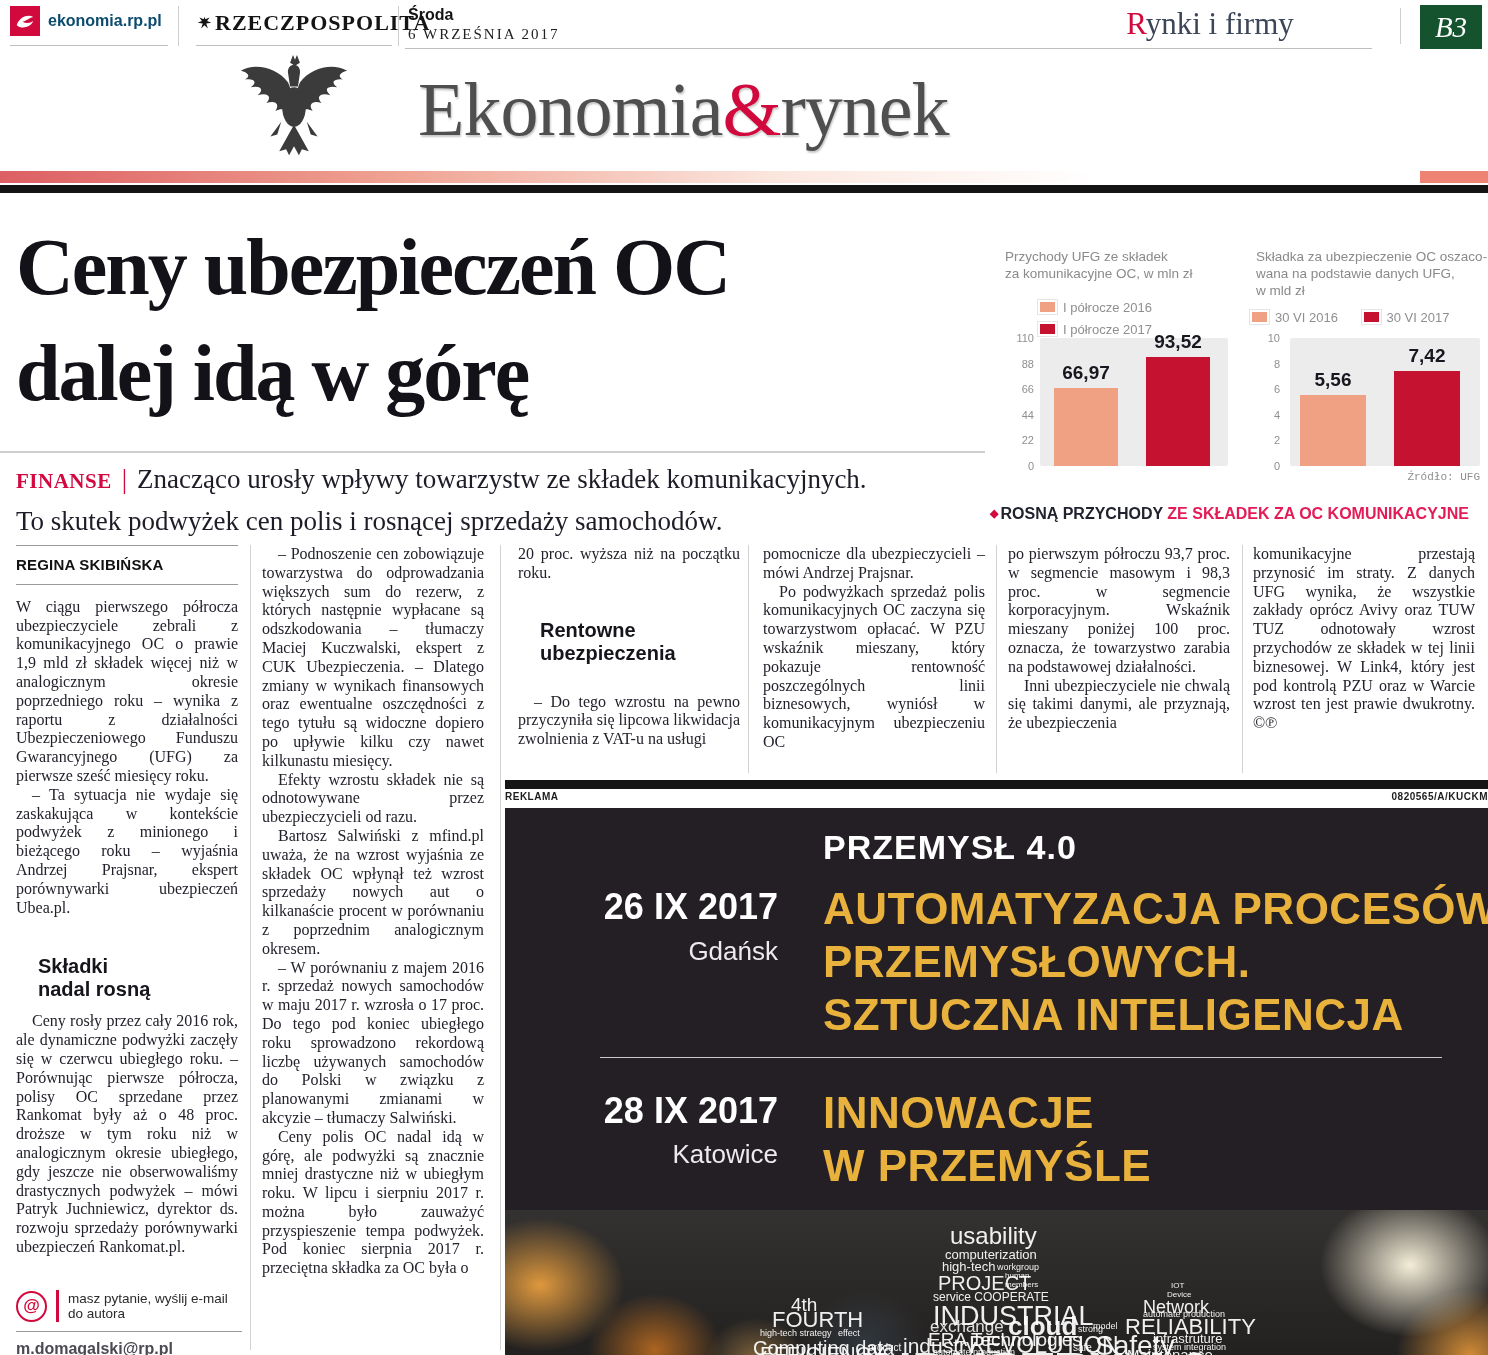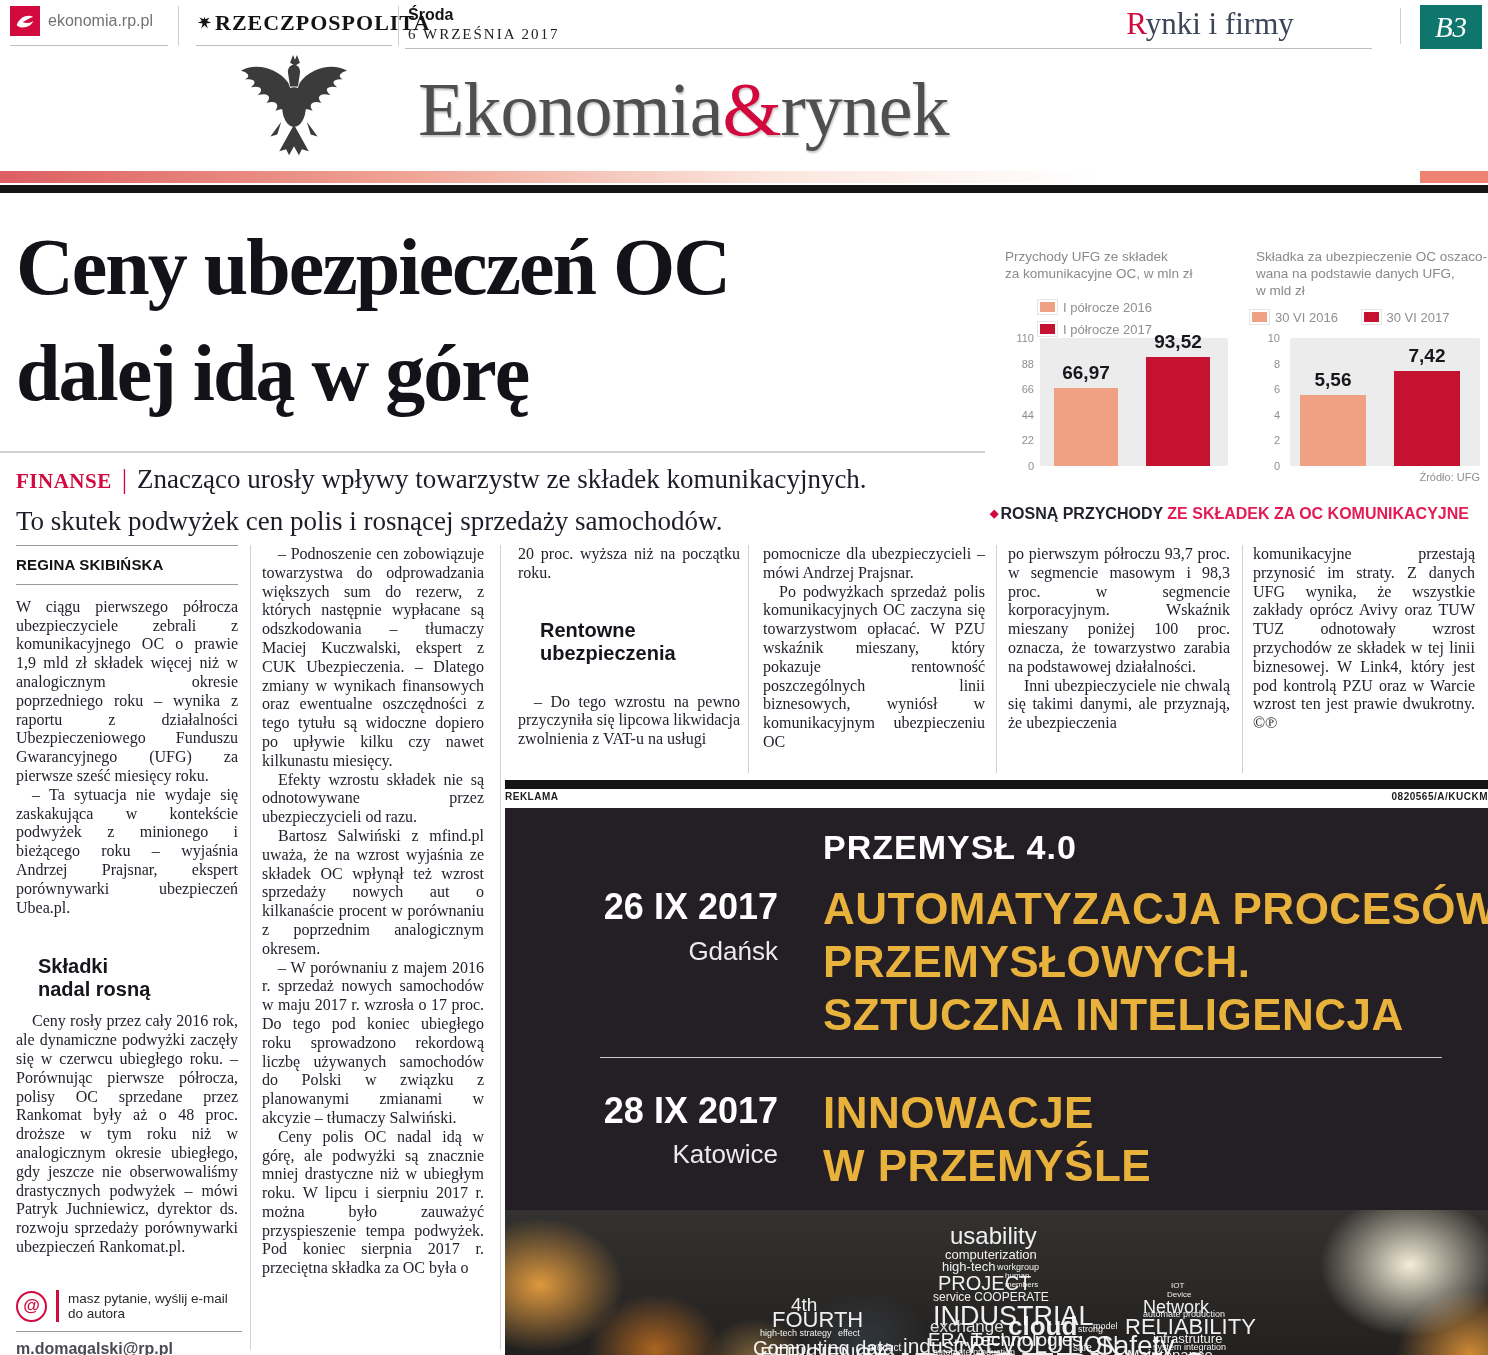--- a/index.html
+++ b/index.html
@@ -3,33 +3,33 @@
 <meta charset="utf-8">
 <style>
   html,body{margin:0;padding:0;background:#e9e9e9;}
   .page{position:relative;width:1488px;height:1355px;background:#fff;overflow:hidden;
         font-family:"Liberation Serif",serif;color:#24242e;}
   .abs{position:absolute;}
 
   
   .logo-box{left:10px;top:6px;width:30px;height:30px;background:#d2093c;}
   .logo-box svg{display:block;margin:4px auto;}
-  .site-name{left:48px;top:12px;font-family:"Liberation Sans",sans-serif;font-weight:normal;
-             font-size:16px;color:#737373;}
+  .site-name{left:48px;top:12px;font-family:"Liberation Sans",sans-serif;font-weight:bold;
+             font-size:16px;color:#0c4a6e;}
   .hrule{background:#bfbfbf;height:1px;}
   .vrule{background:#cfcfcf;width:1px;}
   .masthead{left:196px;top:10px;font-family:"Liberation Serif",serif;font-weight:bold;
             font-size:22px;letter-spacing:1px;color:#141414;}
   .masthead .m-eagle{display:inline-block;vertical-align:-2px;margin-right:2px;}
   .weekday{left:408px;top:6px;font-family:"Liberation Sans",sans-serif;font-weight:bold;
            font-size:16px;color:#141414;}
   .dateline{left:408px;top:26px;font-size:15px;letter-spacing:2px;color:#222;}
   .section-right{left:1040px;top:6px;width:340px;text-align:center;font-size:31px;color:#3c4658;}
   .section-right b{color:#d2093c;font-weight:normal;}
-  .page-badge{left:1420px;top:5px;width:62px;height:44px;background:#0f766e;color:#fff;
+  .page-badge{left:1420px;top:5px;width:62px;height:44px;background:#14532d;color:#fff;
               font-style:italic;font-size:29px;text-align:center;line-height:44px;}
   .big-eagle{left:224px;top:50px;}
   .paper-title{left:418px;top:66px;font-size:76px;color:#4f4f4f;letter-spacing:-1px;
                text-shadow:1px 2px 2px rgba(0,0,0,.22);}
   .paper-title .amp{color:#d2093c;}
   .grad-bar{left:0;top:171px;width:1406px;height:12px;
             background:linear-gradient(to right,#dd5f63,#efa292 28%,#fbe6de 55%,#ffffff 78%);}
   .grad-cap{left:1420px;top:171px;width:68px;height:12px;background:#ee8273;}
   .black-bar{left:0;top:185px;width:1488px;height:8px;background:#141414;}
 
@@ -44,21 +44,21 @@
   
   .chart-title{font-family:"Liberation Sans",sans-serif;font-size:13.5px;line-height:17px;color:#8a8a8a;}
   .legend-row{font-family:"Liberation Sans",sans-serif;font-size:13px;color:#8f8f8f;}
   .chip{display:inline-block;width:15px;height:10px;margin-right:8px;box-shadow:0 0 0 2px #fff,0 0 0 3px #e5e5e5;}
   .plot{background:#ececec;border-radius:2px;}
   .ticks{font-family:"Liberation Sans",sans-serif;font-size:11px;color:#8f8f8f;text-align:right;}
   .tick{position:absolute;right:0;transform:translateY(-50%);}
   .bar{position:absolute;bottom:0;}
   .bar-label{position:absolute;font-family:"Liberation Sans",sans-serif;font-weight:bold;
              font-size:19px;color:#17171f;text-align:center;margin-bottom:4px;}
-  .chart-source{font-family:Liberation Sans, sans-serif;font-size:11px;color:#8f8f8f;text-align:right;}
+  .chart-source{font-family:Liberation Mono, monospace;font-size:11px;color:#8f8f8f;text-align:right;}
   .info-caption{left:990px;top:505px;width:498px;font-family:"Liberation Sans",sans-serif;
                 font-weight:bold;font-size:16px;color:#20222e;}
   .info-caption .diamond{color:#d2083f;font-size:11px;vertical-align:2px;margin-right:2px;}
   .info-caption .hl{color:#e31b57;}
 
   
   .col{position:absolute;top:545px;width:222px;font-size:16px;line-height:18.8px;
        text-align:justify;color:#22222c;}
   .col p{margin:0;}
   .col p.ind{text-indent:16px;}

